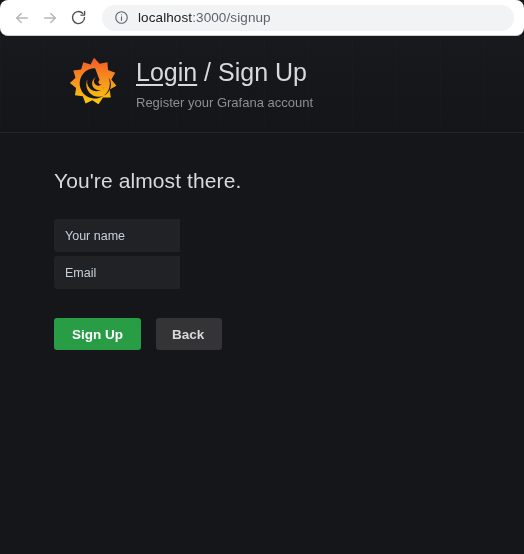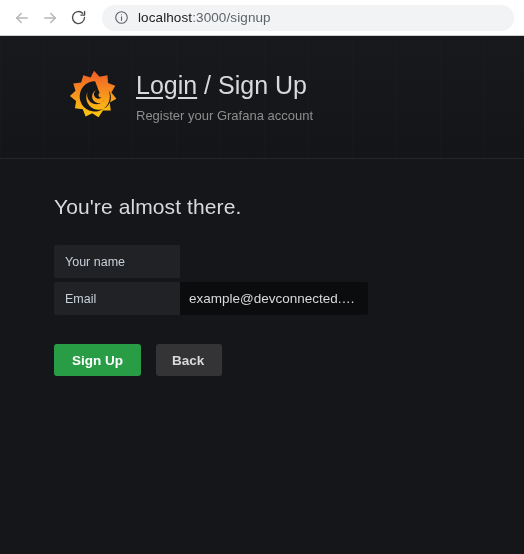--- a/index.html
+++ b/index.html
@@ -16,20 +16,21 @@
 
   
   .browser-bar {
     height: 36px;
     background: #ffffff;
     display: flex;
     align-items: center;
     padding: 0 10px 0 8px;
     box-sizing: border-box;
     border-bottom: 1px solid #cfcfcf;
+    border-radius: 8px;
   }
   .nav-btn {
     width: 28px;
     height: 28px;
     display: flex;
     align-items: center;
     justify-content: center;
     flex: 0 0 auto;
     border-radius: 50%;
   }
@@ -62,21 +63,21 @@
   }
   .url-host { color: #202124; }
 
   
   .page {
     height: 518px;
     background: #141619;
     position: relative;
   }
   .login-header {
-    height: 123px;
+    height: 97px;
     box-sizing: border-box;
     background:
       repeating-linear-gradient(90deg,
         rgba(255,255,255,0.013) 0px,
         rgba(255,255,255,0.013) 1px,
         rgba(0,0,0,0) 1px,
         rgba(0,0,0,0) 44px),
       linear-gradient(180deg, #18191c 0%, #141518 100%);
     border-bottom: 1px solid #25272b;
     display: flex;
@@ -295,23 +296,20 @@
     <h1 class="headline">You're almost there.</h1>
 
     <div class="form">
 
       <div class="form-row">
         <div class="form-label">Your name</div>
       </div>
 
       <div class="form-row">
         <div class="form-label">Email</div>
-        <div class="form-input">
-          <span class="val">example@devconnected.c…</span>
-        </div>
       </div>
 
 
     </div>
 
     <div class="btn-row">
       <button class="btn btn-primary">Sign Up</button>
       <button class="btn btn-secondary">Back</button>
     </div>
 

